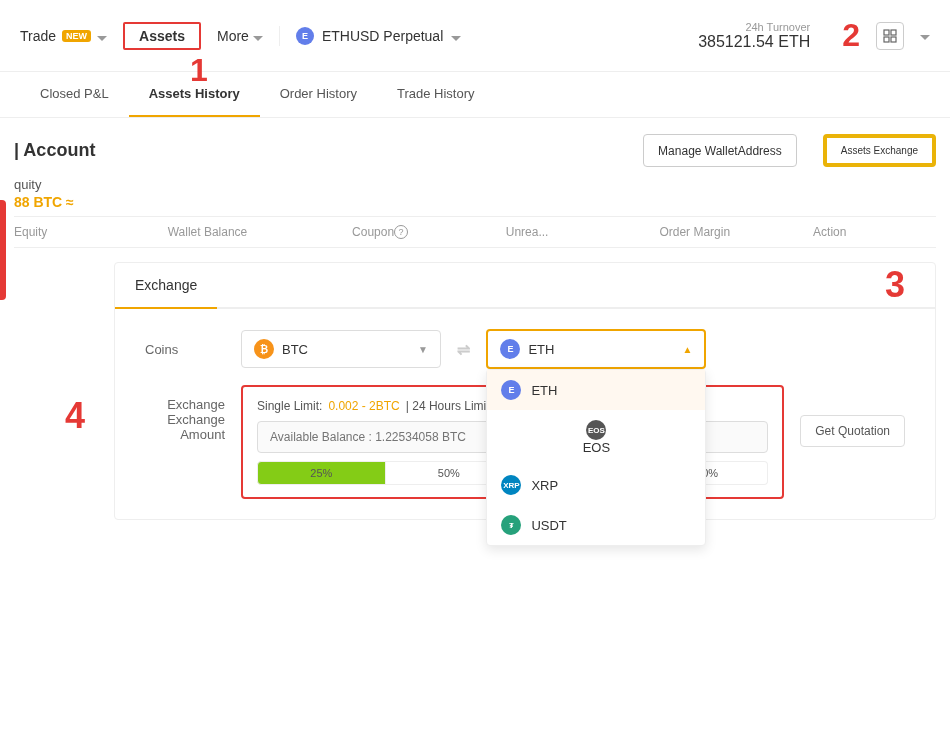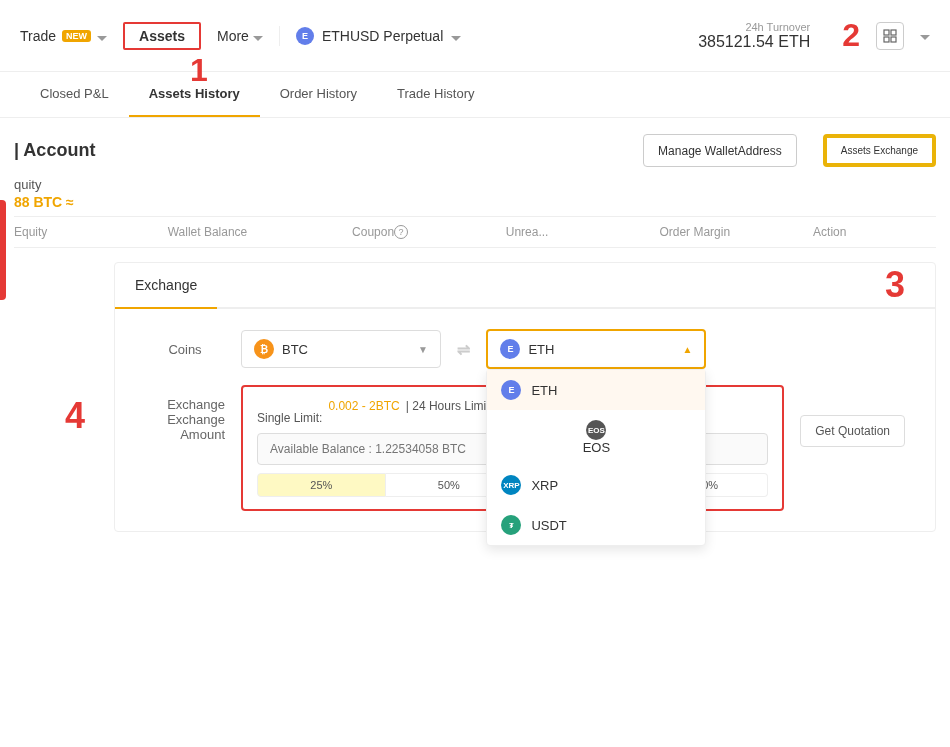--- a/index.html
+++ b/index.html
@@ -102,21 +102,21 @@
       <div style="padding:14px 20px; cursor:pointer; font-size:14px; font-weight:500; color:#333; border-bottom:2px solid #f0a500; margin-bottom:-2px;">
         <span>Exchange</span>
       </div>
 
       <div style="margin-left:auto; padding-right:30px; color:#e53935; font-size:36px; font-weight:bold;">3</div>
     </div>
 
     <div style="padding:20px 30px; position:relative;">
 
       <div style="display:flex; align-items:center; margin-bottom:16px; gap:16px;">
-        <div style="color:#666; font-size:13px; width:80px; text-align:center;">Coins</div>
+        <div style="color:#666; font-size:13px; width:80px; text-align:left;">Coins</div>
         <div style="display:flex; align-items:center; gap:8px; border:1px solid #ddd; border-radius:4px; padding:8px 12px; width:200px; cursor:pointer;">
           <div style="width:20px; height:20px; background:#f7931a; border-radius:50%; display:flex; align-items:center; justify-content:center; color:#fff; font-size:10px; font-weight:bold;">₿</div>
           <span style="flex:1; font-size:13px; font-weight:500;">BTC</span>
           <span style="color:#999; font-size:10px;">▼</span>
         </div>
 
         <div style="color:#ccc; font-size:16px; font-weight:bold;">⇌</div>
 
         <div style="position:relative;">
           <div style="display:flex; align-items:center; gap:8px; border:2px solid #f0a500; border-radius:4px; padding:8px 12px; width:220px; cursor:pointer; background:#fff;">
@@ -150,27 +150,27 @@
 
         <div style="position:absolute; left:-80px; top:10px; color:#e53935; font-size:36px; font-weight:bold;">4</div>
 
         <div style="width:80px; text-align:right; padding-top:12px;">
           <span style="color:#666; font-size:13px; display:block;">Exchange</span>
           <span style="color:#666; font-size:13px;">Exchange Amount</span>
         </div>
 
         <div style="border:2px solid #e53935; border-radius:4px; padding:12px 14px; flex:1;">
           <div style="display:flex; gap:6px; margin-bottom:8px; font-size:12px; flex-wrap:wrap;">
-            <span style="color:#555;margin-top:12px;">Single Limit:</span>
+            <span style="color:#555;">Single Limit:</span>
             <span style="color:#f0a500;">0.002 - 2BTC</span>
             <span style="color:#555;">| 24 Hours Limit:</span>
           </div>
           <input style="border: 1px solid rgb(221, 221, 221); border-radius: 4px; padding: 8px 12px; width: 100%; color: rgb(187, 187, 187); font-size: 12px; background: rgb(250, 250, 250); margin-bottom: 8px; outline: none;" placeholder="Available Balance : 1.22534058 BTC">
           <div style="display:flex;">
-            <button style="flex:1; text-align:center; padding:5px; border:1px solid #eee; cursor:pointer; font-size:11px; color:#555; background:#fef9c3; border-radius:4px 0 0 4px;">25%</button>
+            <button style="flex:1; text-align:center; padding:5px; border:1px solid #eee; cursor:pointer; font-size:11px; color:#555; background:#84cc16; border-radius:4px 0 0 4px;">25%</button>
             <button style="flex:1; text-align:center; padding:5px; border:1px solid #eee; border-left:none; cursor:pointer; font-size:11px; color:#555; background:#fff;">50%</button>
             <button style="flex:1; text-align:center; padding:5px; border:1px solid #eee; border-left:none; cursor:pointer; font-size:11px; color:#555; background:#fff;">75%</button>
             <button style="flex:1; text-align:center; padding:5px; border:1px solid #eee; border-left:none; cursor:pointer; font-size:11px; color:#555; background:#fff; border-radius:0 4px 4px 0;">100%</button>
           </div>
         </div>
 
         <div style="padding-top:30px;">
           <button style="border:1px solid #ddd; border-radius:4px; padding:8px 14px; background:#fff; cursor:pointer; color:#555; font-size:12px; white-space:nowrap;">Get Quotation</button>
         </div>
       </div>

